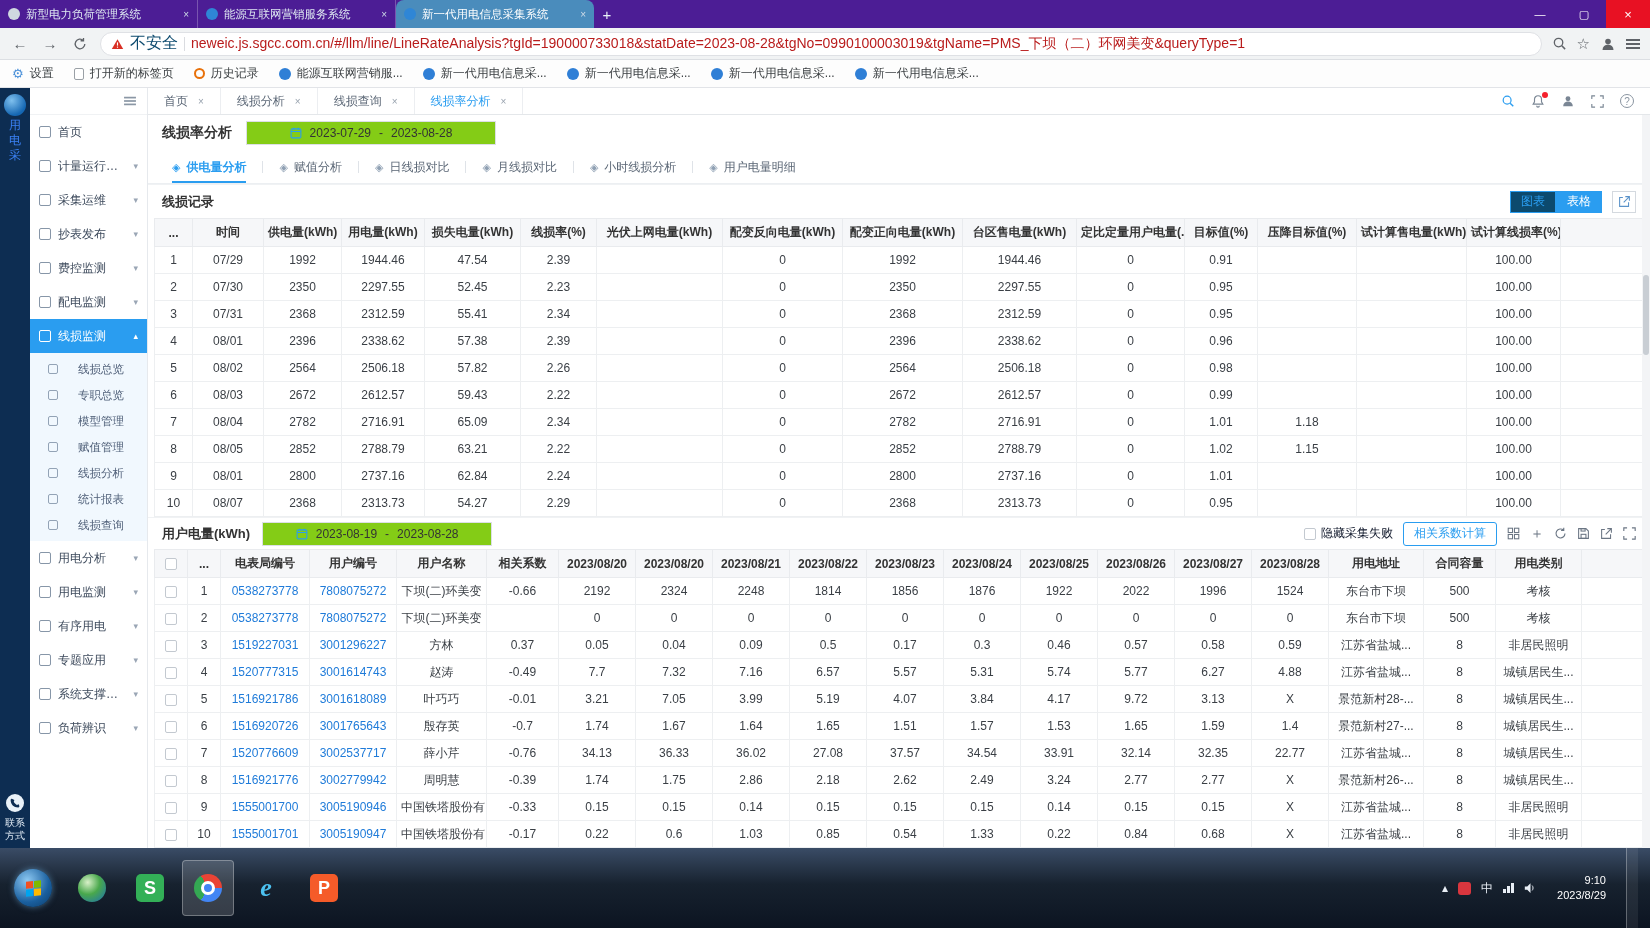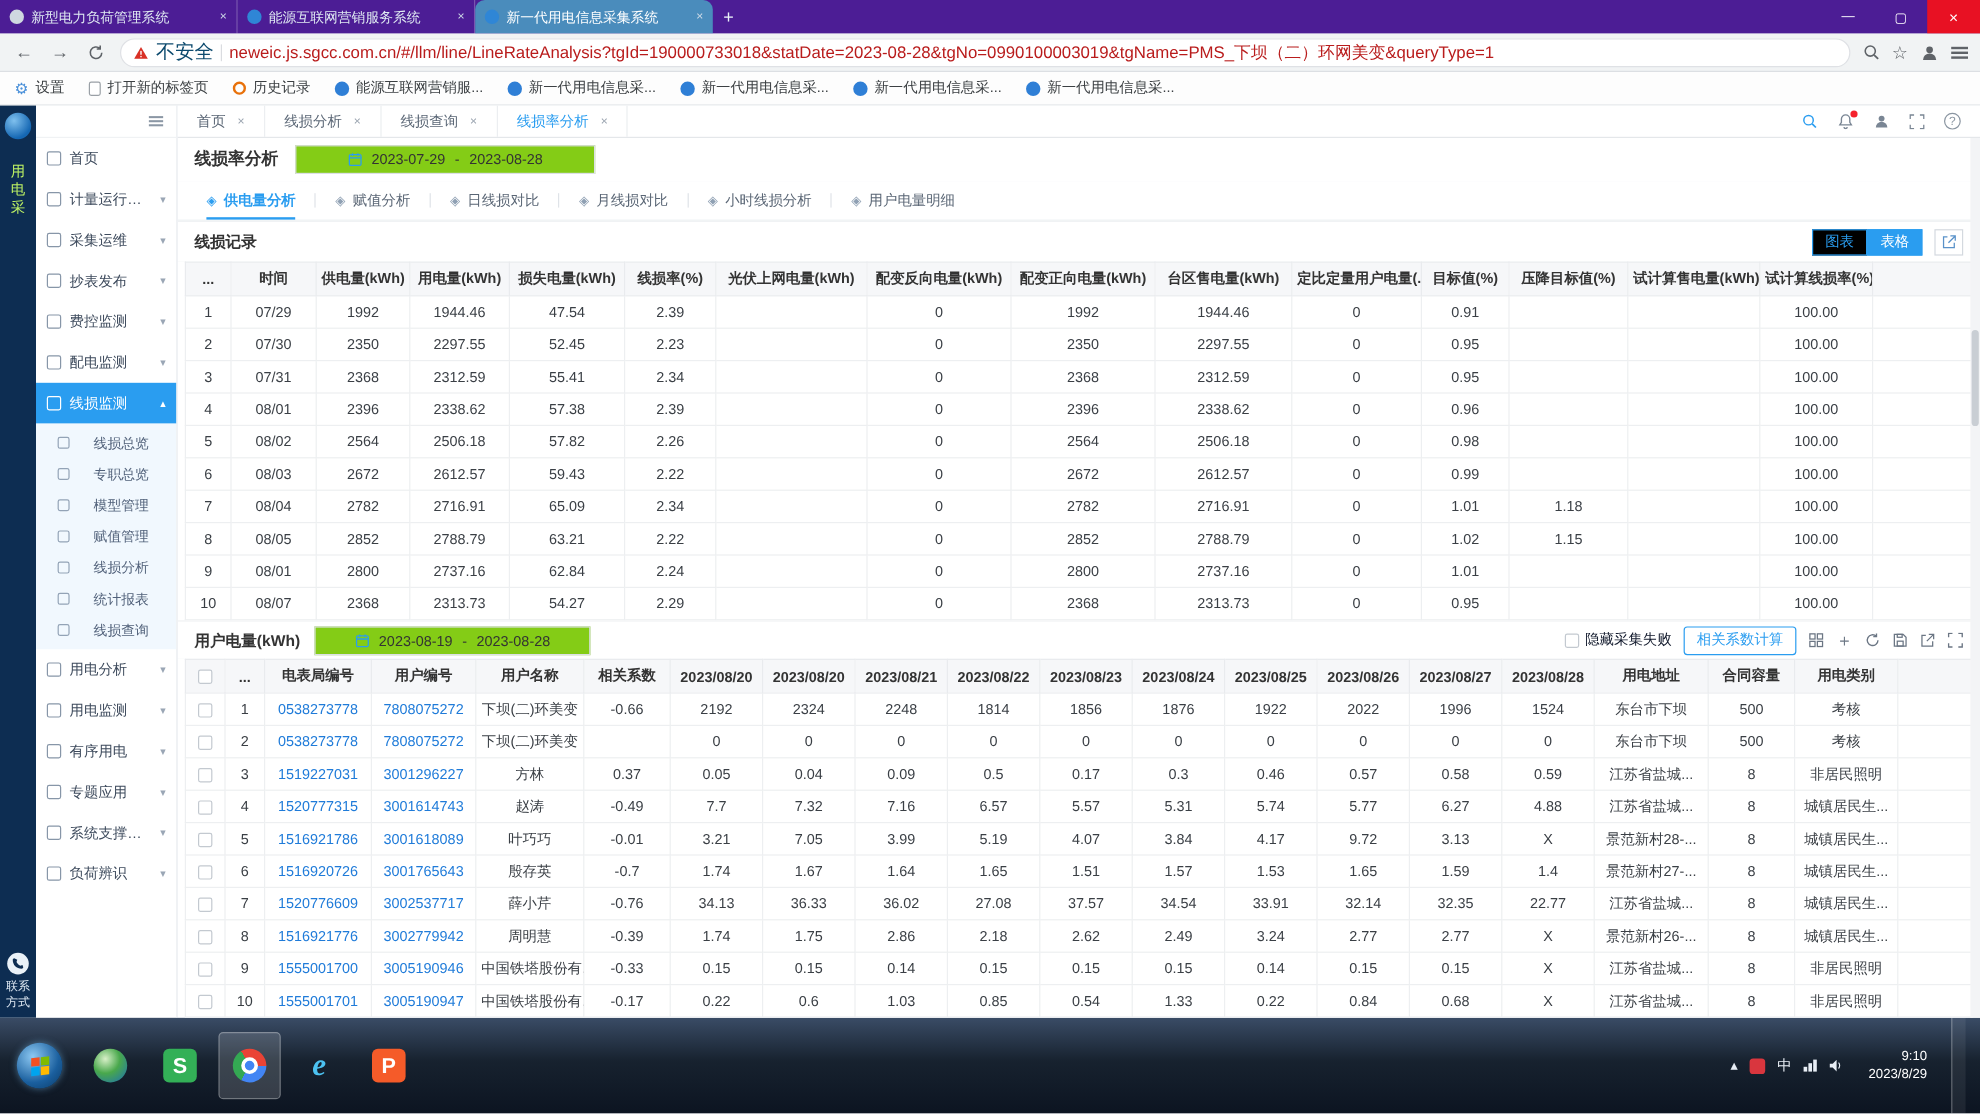--- a/index.html
+++ b/index.html
@@ -36,21 +36,21 @@
 .bm-ic{display:inline-block}
 .bm-gear{color:#4a90d9;font-size:13px}
 .bm-page{width:10px;height:12px;border:1px solid #9aa0a6;border-radius:2px;background:#fff}
 .bm-history{width:11px;height:11px;border:2px solid #e8710a;border-radius:50%}
 .bm-site{width:12px;height:12px;border-radius:50%;background:#2f7fd6}
 
 
 .app{flex:1;display:flex;min-height:0;position:relative}
 .rail{width:30px;background:#0d2d52;display:flex;flex-direction:column;align-items:center;justify-content:space-between;padding:6px 0}
 .rail-logo{width:22px;height:22px;border-radius:50%;background:radial-gradient(circle at 35% 30%,#7fc0ee,#1567b3 70%)}
-.rail-text{width:14px;margin:20px auto 0;word-break:break-all;line-height:15px;font-size:12px;color:#bef264;text-align:center}
+.rail-text{width:14px;margin:2px auto 0;word-break:break-all;line-height:15px;font-size:12px;color:#3b82f6;text-align:center}
 .rail-contact{display:flex;flex-direction:column;align-items:center;gap:4px;cursor:pointer}
 .contact-circle{width:18px;height:18px;border-radius:50%;background:#e9f1f8;display:flex;align-items:center;justify-content:center}
 .contact-text{width:22px;font-size:10px;color:#dfe9f3;text-align:center;line-height:13px}
 
 .sidebar{width:118px;background:#fff;border-right:1px solid #e6e9ed;display:flex;flex-direction:column;overflow:hidden}
 .sidebar-top{height:27px;display:flex;justify-content:flex-end;align-items:center;padding:0 10px;border-bottom:1px solid #f0f2f4}
 .side-item{height:34px;display:flex;align-items:center;padding:0 9px;gap:7px;font-size:12px;color:#3d4a5c;cursor:pointer;white-space:nowrap}
 .sicon{width:12px;height:12px;border:1px solid #8796a8;border-radius:2px;flex:0 0 12px}
 .slabel{overflow:hidden;text-overflow:ellipsis}
 .chev{margin-left:auto;font-size:9px;color:#9aa6b5}
@@ -85,21 +85,21 @@
 .dicon{color:#8fa0b3;font-size:11px}
 .subtab.active{color:#2a9df0;font-weight:bold}
 .subtab.active .dicon{color:#2a9df0}
 .subtab.active::after{content:"";position:absolute;left:16px;right:16px;bottom:0;height:2px;background:#2a9df0}
 .subtab-sep{width:1px;height:12px;background:#dfe3e8}
 
 .sec-head{display:flex;align-items:center;height:34px;padding:0 14px;background:#fff;gap:12px;border-top:1px solid #f0f2f4}
 .sec-title{font-size:13px;font-weight:bold;color:#333;white-space:nowrap}
 .right-tools{margin-left:auto;display:flex;align-items:center;gap:10px}
 .toggle{display:flex}
-.toggle-btn{height:22px;padding:0 10px;font-size:12px;border:1px solid #2a9df0;color:#2a9df0;background:#000000;display:flex;align-items:center;cursor:pointer}
+.toggle-btn{height:22px;padding:0 10px;font-size:12px;border:1px solid #2a9df0;color:#2a9df0;background:#0c4a6e;display:flex;align-items:center;cursor:pointer}
 .toggle-btn.active{background:#2a9df0;color:#fff}
 .iconbtn{width:24px;height:22px;border:1px solid #d4d9df;display:flex;align-items:center;justify-content:center;cursor:pointer;background:#fff}
 .tool-ic{display:flex;align-items:center;justify-content:center;color:#6b7684;cursor:pointer;font-size:14px}
 .hide-failed{display:flex;align-items:center;gap:5px;font-size:12px;color:#0f172a;white-space:nowrap}
 .calc-btn{height:24px;border:1px solid #2a9df0;color:#2a9df0;background:#fff;font-size:12px;padding:0 10px;border-radius:3px;display:flex;align-items:center;cursor:pointer;white-space:nowrap}
 
 .tablewrap{padding:0 6px;background:#fff}
 .tbl{width:100%;border-collapse:collapse;table-layout:fixed;background:#fff;font-size:12px}
 .tbl th{background:#f6f7f9;border:1px solid #e9ebee;height:28px;font-weight:bold;color:#333;white-space:nowrap;overflow:hidden;padding:0 4px;text-align:center}
 .tbl td{border:1px solid #edeff1;height:27px;text-align:center;color:#3a3f45;white-space:nowrap;overflow:hidden;padding:0 4px}

